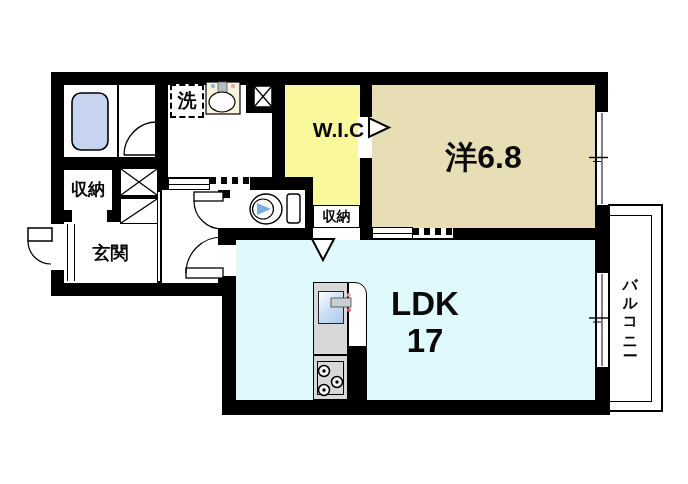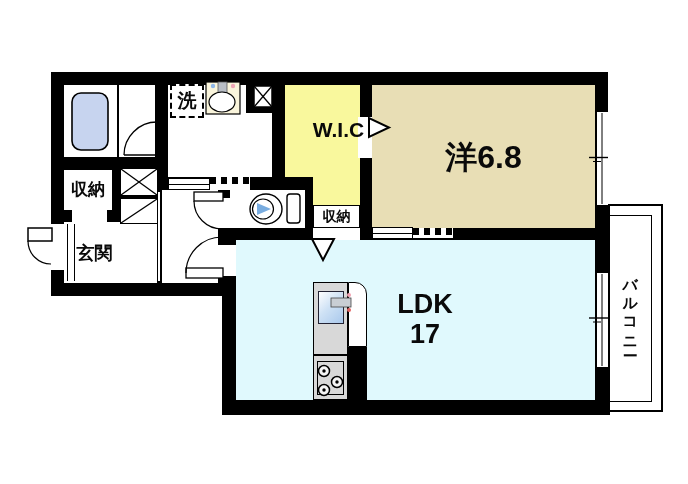--- a/index.html
+++ b/index.html
@@ -71,28 +71,28 @@
   <div class="abs" style="left:318px;top:291px;width:26px;height:33px;border:1px solid #223;background:linear-gradient(135deg,#ffffff 0%,#cfe2f5 45%,#a9c8ec 100%);"></div>
   <div class="abs" style="left:348px;top:282px;width:19px;height:65px;background:#fff;border:1px solid #000;border-radius:0 12px 0 0;"></div>
   <div class="abs black" style="left:348px;top:347px;width:19px;height:55px;"></div>
   <div class="abs" style="left:313px;top:355px;width:35px;height:45px;background:var(--kitchen,#d8d8d8);border:1px solid #000;"></div>
   <div class="abs" style="left:317px;top:361px;width:27px;height:34px;border:1px solid #000;background:transparent;"></div>
 
   <div class="abs" style="left:608px;top:204px;width:55px;height:208px;background:#fff;border:2px solid #000;"></div>
   <div class="abs" style="left:608px;top:215px;width:44px;height:187px;border:1.5px solid #000;border-left:none;background:transparent;"></div>
 
   <div class="abs lbl" style="left:372px;top:136px;width:223px;height:44px;font-size:32px;">洋6.8</div>
-  <div class="abs lbl" style="left:340px;top:281px;width:170px;height:78px;font-size:27px;flex-direction:column;">
+  <div class="abs lbl" style="left:340px;top:281px;width:170px;height:78px;font-size:33px;flex-direction:column;justify-content:flex-end;">
     <span>LDK</span>
     <span>17</span>
   </div>
   <div class="abs lbl" style="left:285px;top:117px;width:75px;height:26px;font-size:21px;padding-left:32px;">W.I.C</div>
   <div class="abs lbl" style="left:313px;top:207px;width:47px;height:20px;font-size:14px;">収納</div>
   <div class="abs lbl" style="left:64px;top:177px;width:48px;height:26px;font-size:17px;">収納</div>
-  <div class="abs lbl" style="left:48px;top:241px;width:93px;height:26px;font-size:18px;">玄関</div>
+  <div class="abs lbl" style="left:64px;top:241px;width:93px;height:26px;font-size:18px;">玄関</div>
   <div class="abs lbl" style="left:170px;top:84px;width:34px;height:34px;border:2px dashed #000;background:#fff;font-size:19px;">
     <span>洗</span>
   </div>
   <div class="abs lbl vert" style="left:616px;top:240px;width:28px;height:138px;font-size:15px;">バルコニー</div>
 
   <svg width="688" height="484" viewBox="0 0 688 484">
 
     <rect x="72" y="93" width="36" height="57" rx="9" style="fill:var(--bathtub,#c7d4ef)" stroke="#000" stroke-width="1.6"></rect>
 
     <path d="M157,122 A33,33 0 0 0 124,155" fill="none" stroke="#000" stroke-width="1.3"></path>

